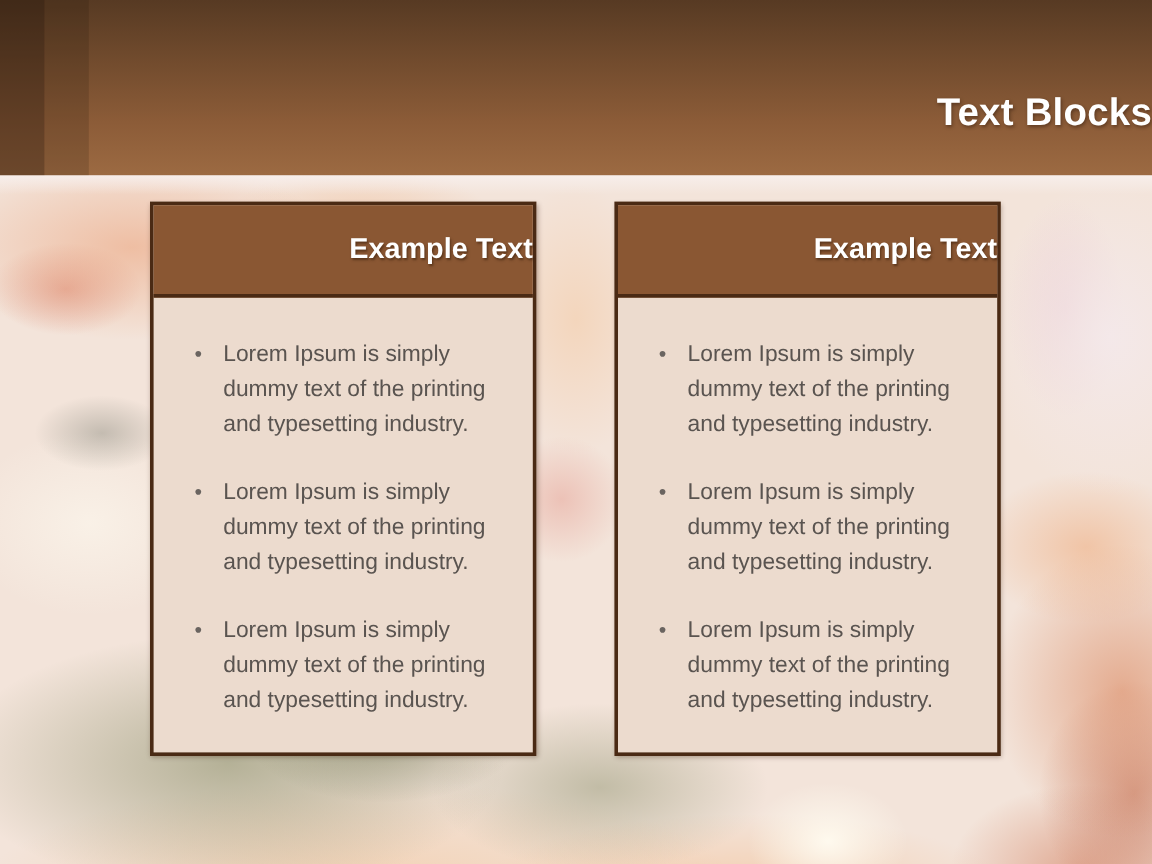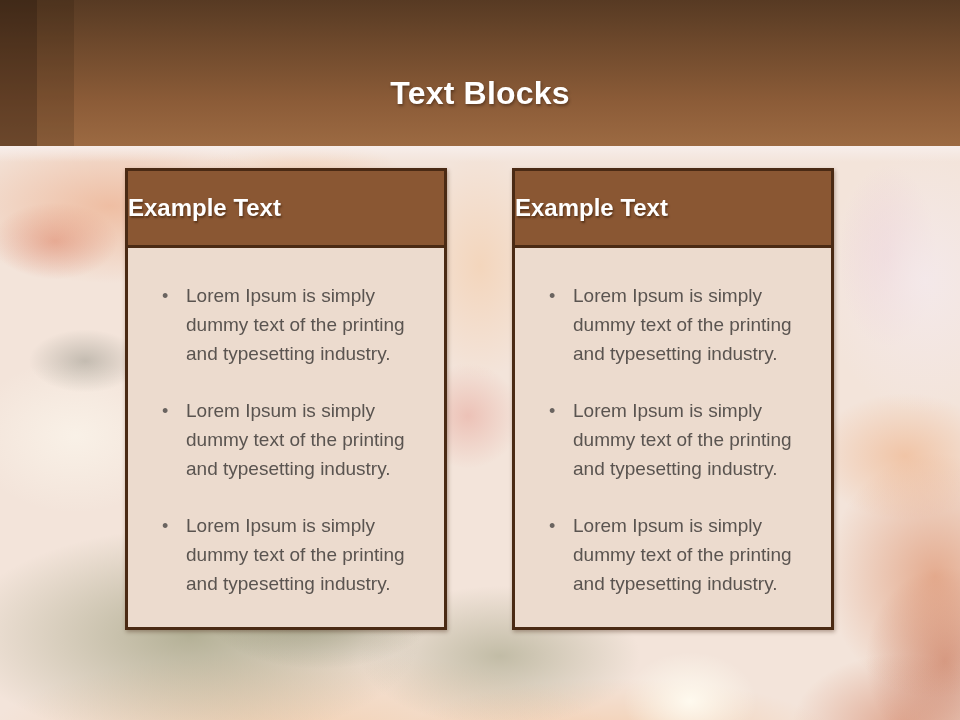--- a/index.html
+++ b/index.html
@@ -38,38 +38,38 @@
 
   
   .header-bar{
     position:absolute;left:0;top:0;width:960px;height:146px;
     background:linear-gradient(180deg,#573a23 0%, #6e492c 30%, #8c5c38 70%, #9c6a42 100%);
   }
   .accent-strip-1{position:absolute;left:0;top:0;width:37px;height:146px;background:rgba(30,17,8,0.38);}
   .accent-strip-2{position:absolute;left:37px;top:0;width:37px;height:146px;background:rgba(30,17,8,0.17);}
   .slide-title{
     position:absolute;left:0;top:0;width:960px;height:186px;
-    display:flex;align-items:center;justify-content:center;
+    display:flex;align-items:center;justify-content:flex-end;
     color:#fff;font-size:32px;letter-spacing:0.2px;
     text-shadow:1px 2px 3px rgba(40,20,8,0.45);
     white-space:pre;
   }
   .slide-title .t-bold{font-weight:bold;}
 
   
   .card{
     position:absolute;top:168px;width:316px;height:456px;
     border:3px solid #4a2a14;background:#ecdbce;
     box-shadow:1px 2px 4px rgba(60,30,10,0.35);
   }
   .card-1{left:125px;}
   .card-2{left:512px;}
   .card-header{
     height:74px;background:#8a5733;border-bottom:3px solid #4a2a14;
-    display:flex;align-items:center;justify-content:flex-start;
+    display:flex;align-items:center;justify-content:flex-end;
   }
   .card-header-title{
     color:#fff;font-weight:bold;font-size:24px;
     text-shadow:1px 2px 2px rgba(50,25,8,0.55);
   }
   .card-body{padding:33px 10px 0 28px;}
   .bullet-item{
     display:flex;margin-bottom:28px;
     color:#5a5450;font-size:19px;line-height:29px;
   }

